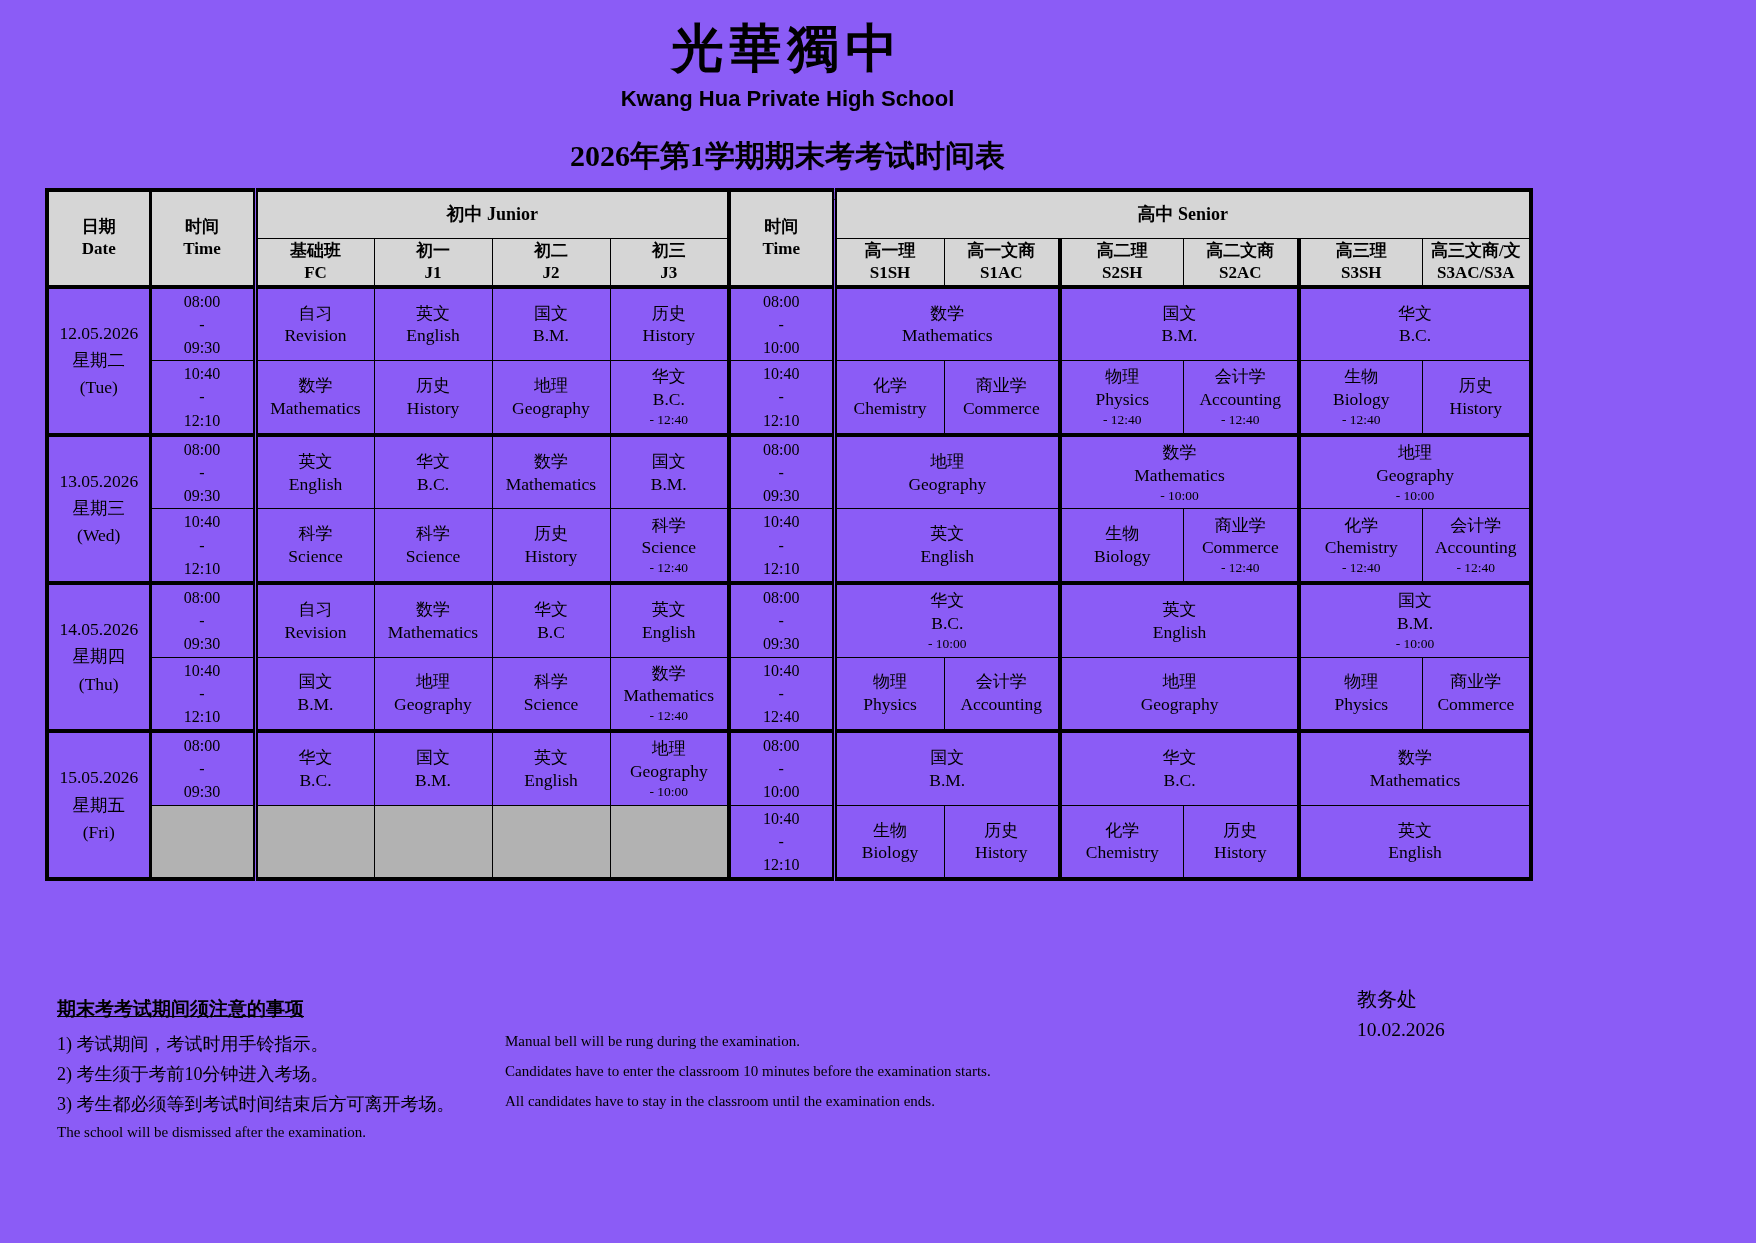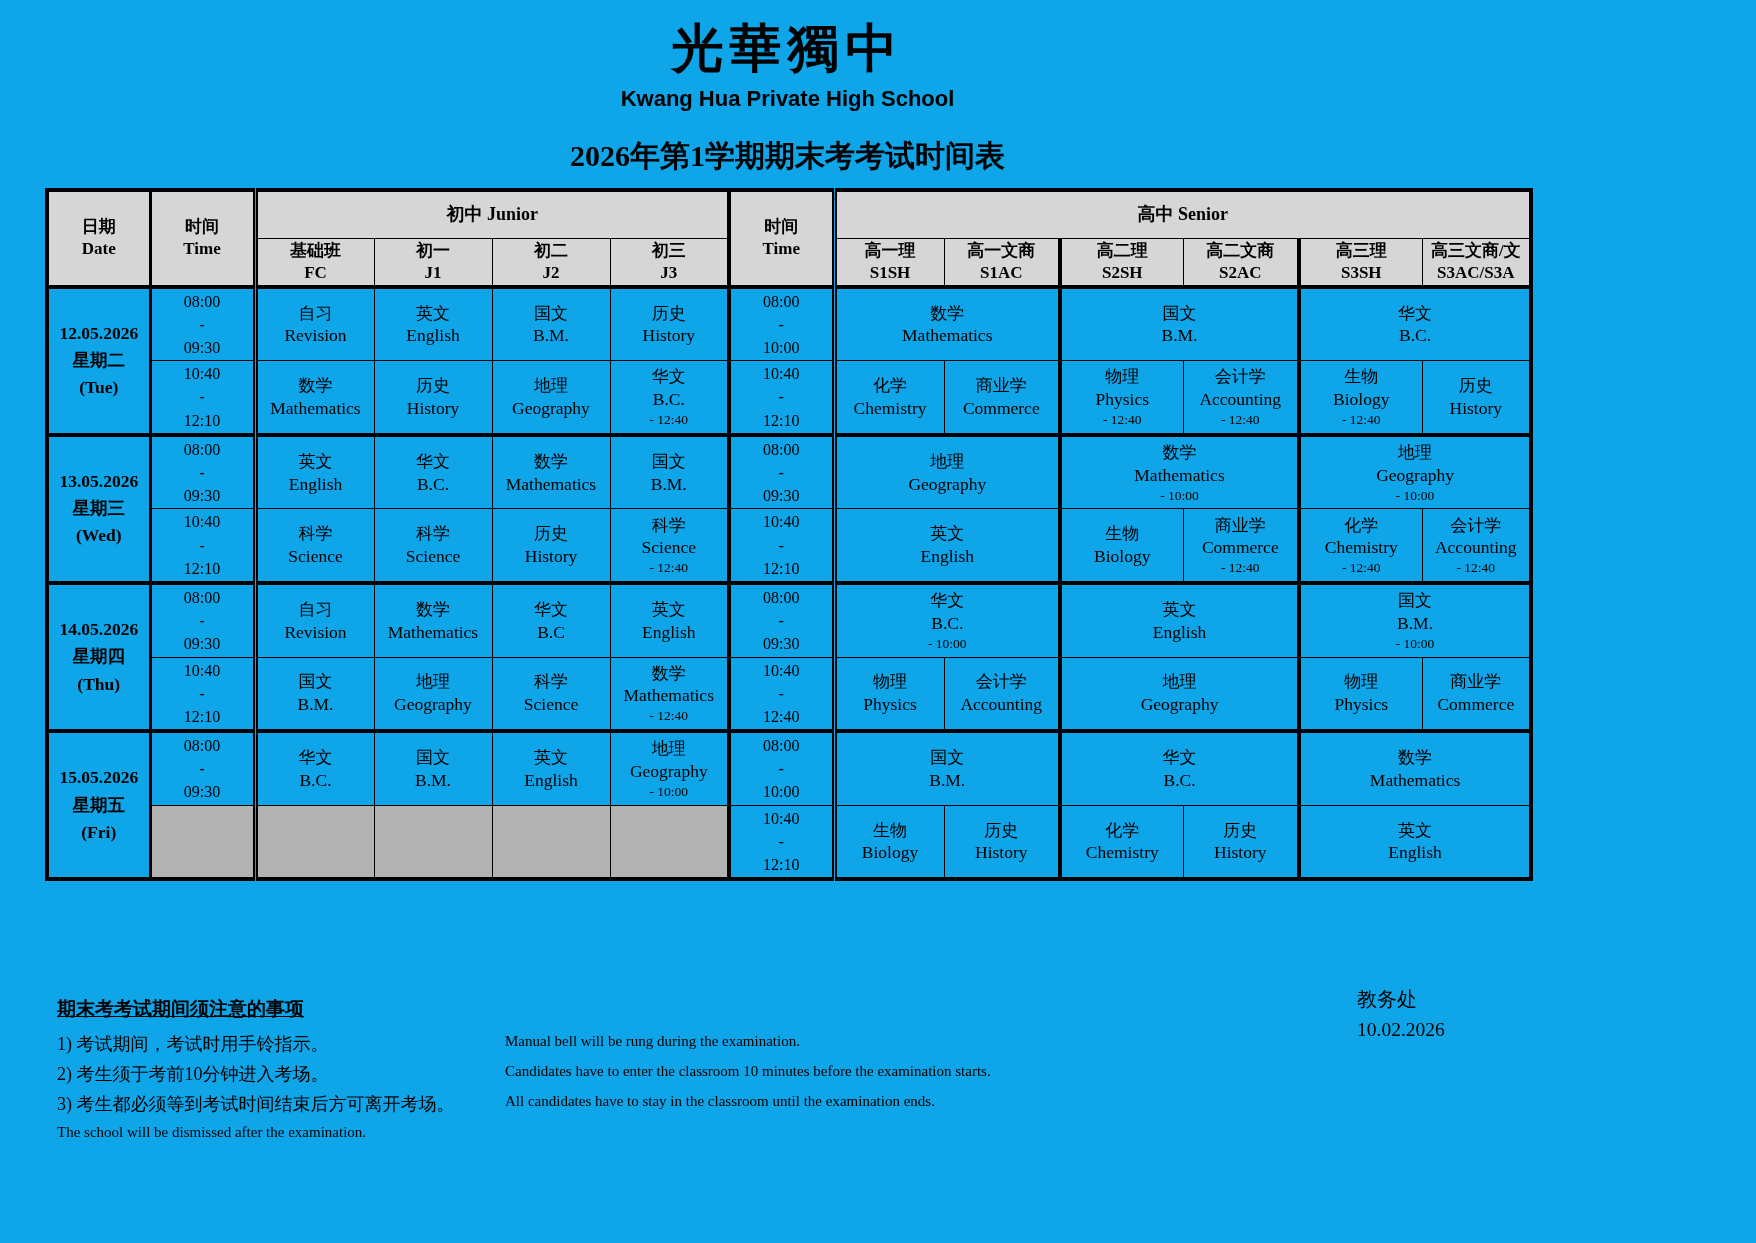--- a/index.html
+++ b/index.html
@@ -1,37 +1,37 @@
 <!DOCTYPE html>
 <html><head>
 <meta charset="utf-8">
 <style>
   * { margin:0; padding:0; box-sizing:border-box; }
   body { background:#fff; color:#000; font-family:"Liberation Serif", serif; }
-  .page { position:relative; width:1756px; height:1243px; background:#0ea5e9; overflow:hidden; }
+  .page { position:relative; width:1756px; height:1243px; background:#8b5cf6; overflow:hidden; }
 
   .hdr { position:absolute; left:45px; top:14px; width:1485px; text-align:center; }
   .logo { font-size:52px; font-weight:bold; letter-spacing:6px; font-family:"DejaVu Serif", serif; }
   .school { font-size:22px; font-weight:bold; font-family:"Liberation Sans", sans-serif; margin-top:2px; }
   .title-zh { font-size:30px; font-weight:bold; margin-top:24px; }
   .title-en { font-size:16px; font-weight:bold; margin-top:9px; }
 
   table.sched { position:absolute; left:45px; top:188px; width:1484px;
     border-collapse:collapse; table-layout:fixed; border:4px solid #000; }
   .sched td { border:1.5px solid #000; text-align:center; vertical-align:middle; padding:1px; overflow:hidden; }
   tr.h1 { height:48px; } tr.h2 { height:46px; } tr.slot { height:70px; }
   .hc { background:#d6d6d6; font-weight:bold; font-size:17px; white-space:pre-line; line-height:1.3; }
   .group { font-size:18px; }
   .ml { border-left:3px solid #000 !important; }
   .dl { border-left:5px double #000 !important; }
   .tl { border-left:4px solid #000 !important; }
   .hb { border-bottom:3px solid #000 !important; }
   tr.h2 > td { border-bottom:3px solid #a21caf; }
   tr.dtop > td { border-top:4px solid #000; }
-  .date { font-weight:bold; font-size:17.5px; }
+  .date { font-weight:normal; font-size:17.5px; }
   .date span { display:block; line-height:1.55; }
   .time { font-size:16px; white-space:pre-line; line-height:1.45; }
   .cell .zh { display:block; font-size:17px; line-height:1.4; }
   .cell .en { display:block; font-size:17.5px; line-height:1.25; }
   .cell .sfx { display:block; font-size:13.5px; line-height:1.3; }
   .gray { background:#b2b2b2; }
 
   .notes { position:absolute; left:57px; top:970px; display:grid;
     grid-template-columns:448px 720px; row-gap:5px; }
   .notes-h { grid-column:1 / span 2; font-size:19px; font-weight:bold;

